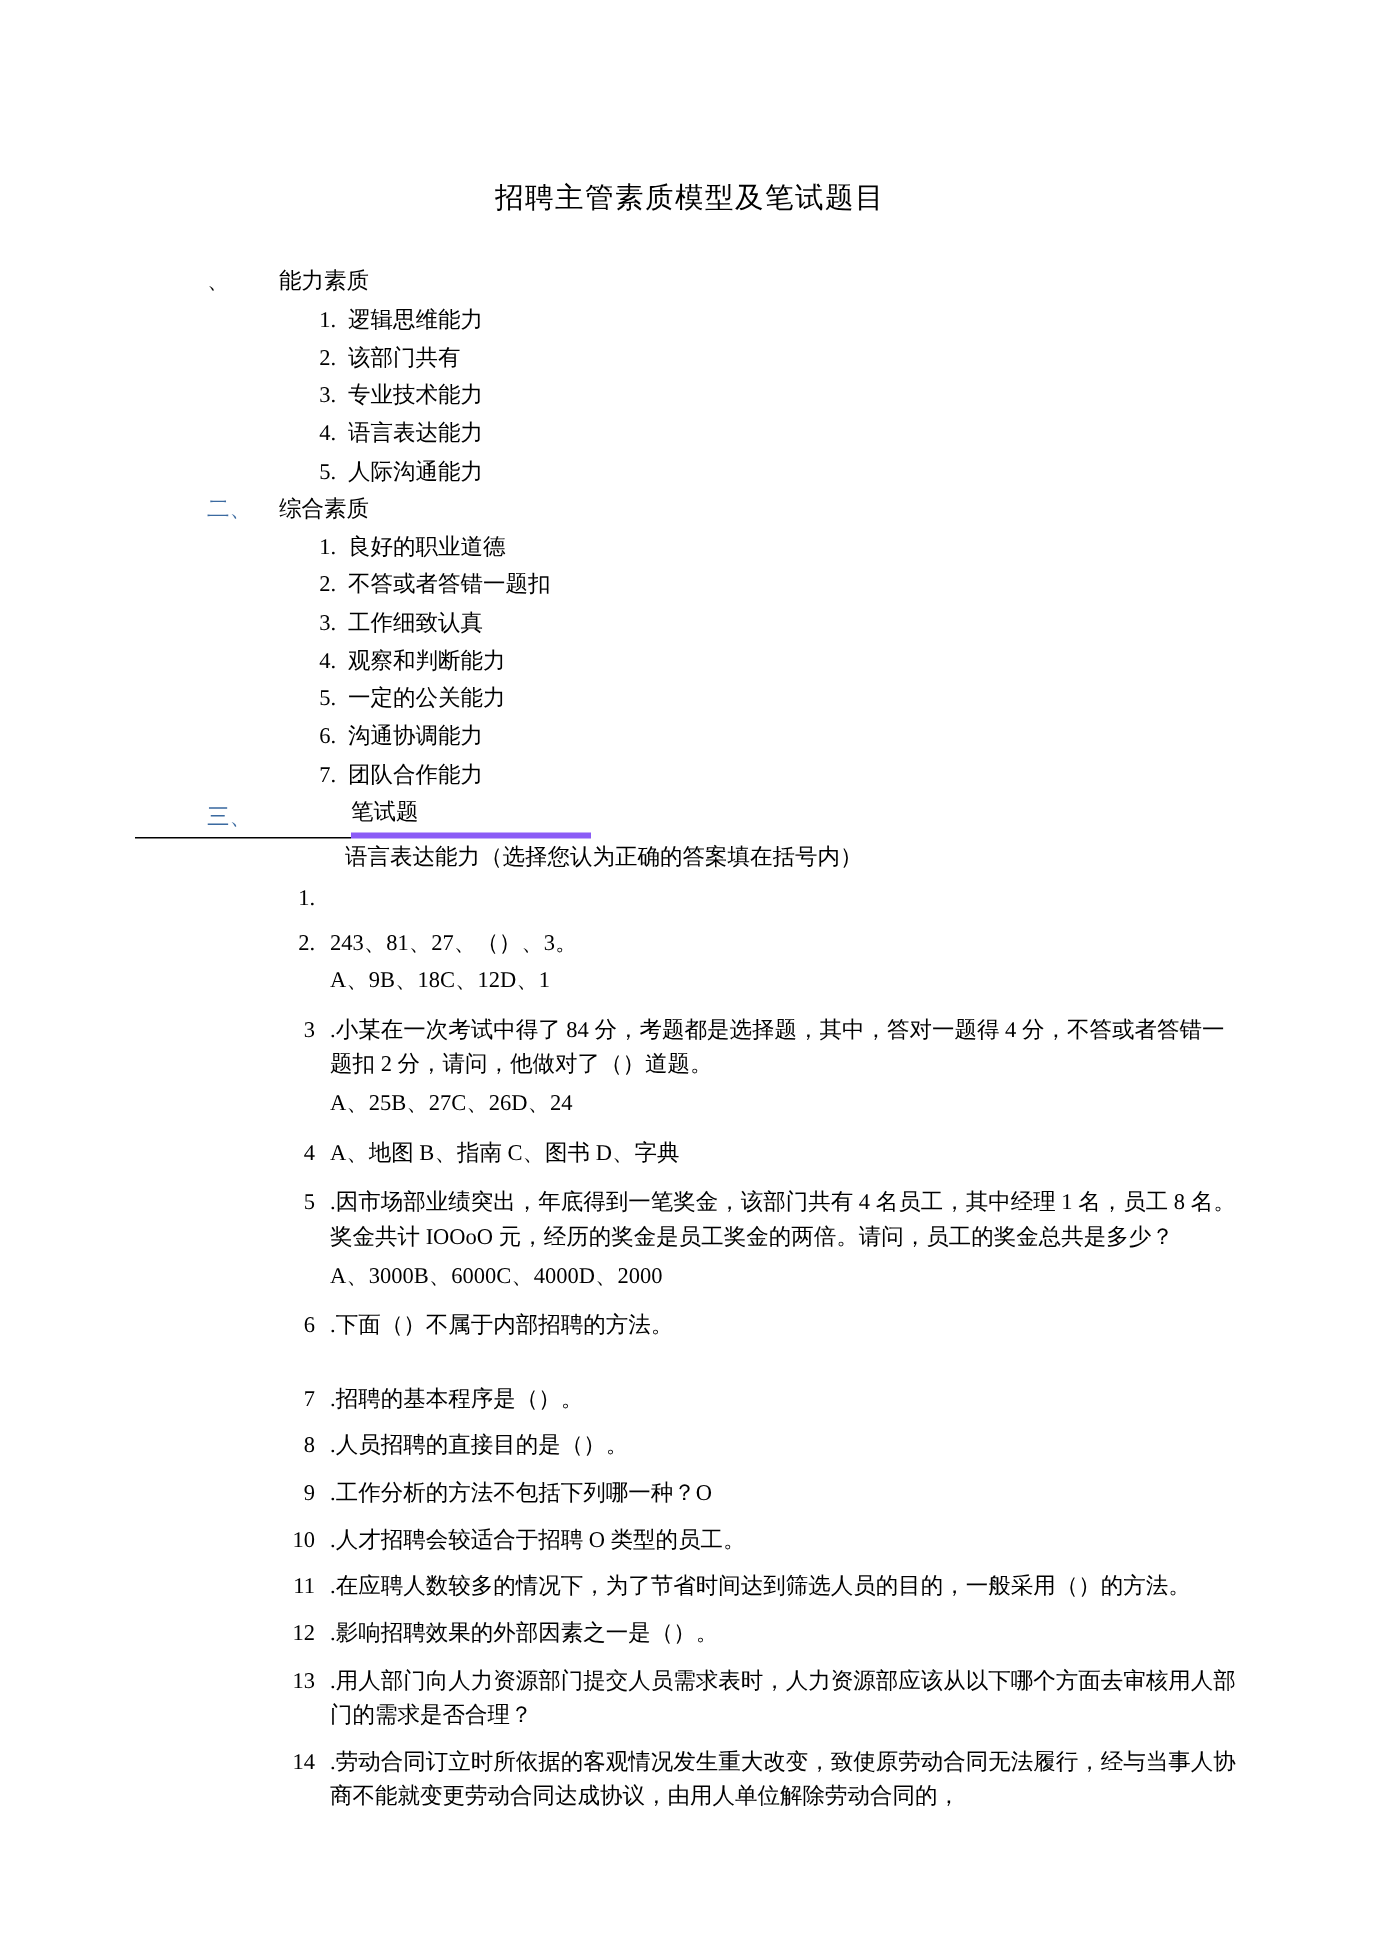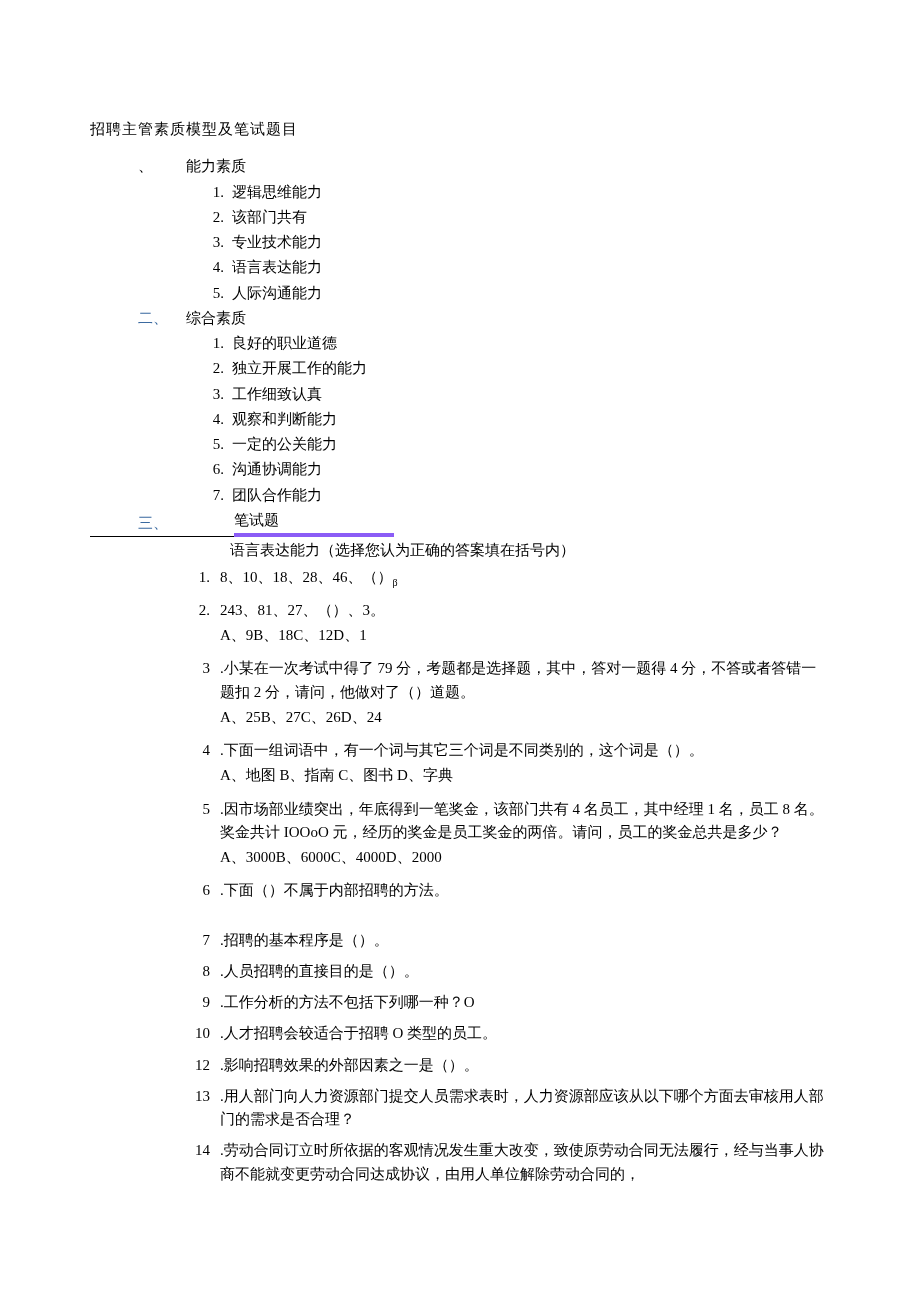--- a/index.html
+++ b/index.html
@@ -8,22 +8,23 @@
       height: 1301px;
       background: #ffffff;
       font-family: "SimSun", "宋体", serif;
       font-size: 15px;
       color: #000000;
       line-height: 1.55;
       padding: 118px 90px 0 90px;
       position: relative;
     }
     .title {
-      font-size: 15px;
-      margin-bottom: 14px;
+      text-align: center;
+      font-size: 19px;
+      margin-bottom: 30px;
       letter-spacing: 1px;
     }
     .sec-row {
       display: flex;
       align-items: baseline;
       margin-bottom: 2px;
     }
     .sec-num {
       width: 48px;
       padding-left: 48px;
@@ -123,21 +124,21 @@
   <div class="sec-num n2">二、</div>
   <div class="sec-label">综合素质</div>
 </div>
 <div class="list-indent">
   <div class="item">
       <div class="item-num">1.</div>
       <div class="item-text">良好的职业道德</div>
     </div>
   <div class="item">
       <div class="item-num">2.</div>
-      <div class="item-text">独立开展工作的能力</div>
+      <div class="item-text">不答或者答错一题扣</div>
     </div>
   <div class="item">
       <div class="item-num">3.</div>
       <div class="item-text">工作细致认真</div>
     </div>
   <div class="item">
       <div class="item-num">4.</div>
       <div class="item-text">观察和判断能力</div>
     </div>
   <div class="item">
@@ -158,44 +159,42 @@
   <div class="s3-left">三、</div>
   <div class="s3-right">笔试题</div>
 </div>
 <div class="subtitle">语言表达能力（选择您认为正确的答案填在括号内）</div>
 
 <div class="q-block">
 
   <div class="q">
     <div class="q-num">1.</div>
     <div class="q-body">
-      <div class="stem"><span>8、10、18、28、46、（）</span><span class="subscript">β</span></div>
     </div>
   </div>
 
   <div class="q">
     <div class="q-num">2.</div>
     <div class="q-body">
       <div class="stem">243、81、27、（）、3。</div>
       <div class="opts">A、9B、18C、12D、1</div>
     </div>
   </div>
 
   <div class="q">
     <div class="q-num">3</div>
     <div class="q-body">
-      <div class="stem"><span>.</span><span>小某在一次考试中得了 79 分，考题都是选择题，其中，答对一题得 4 分，不答或者答错一题扣 2 分，请问，他做对了（）道题。</span></div>
+      <div class="stem"><span>.</span><span>小某在一次考试中得了 84 分，考题都是选择题，其中，答对一题得 4 分，不答或者答错一题扣 2 分，请问，他做对了（）道题。</span></div>
       <div class="opts">A、25B、27C、26D、24</div>
     </div>
   </div>
 
   <div class="q">
     <div class="q-num">4</div>
     <div class="q-body">
-      <div class="stem"><span>.</span><span>下面一组词语中，有一个词与其它三个词是不同类别的，这个词是（）。</span></div>
       <div class="opts">A、地图 B、指南 C、图书 D、字典</div>
     </div>
   </div>
 
   <div class="q">
     <div class="q-num">5</div>
     <div class="q-body">
       <div class="stem"><span>.</span><span>因市场部业绩突出，年底得到一笔奖金，该部门共有 4 名员工，其中经理 1 名，员工 8 名。奖金共计 IOOoO 元，经历的奖金是员工奖金的两倍。请问，员工的奖金总共是多少？</span></div>
       <div class="opts">A、3000B、6000C、4000D、2000</div>
     </div>
@@ -231,20 +230,26 @@
     </div>
   </div>
 
   <div class="q">
     <div class="q-num">10</div>
     <div class="q-body">
       <div class="stem"><span>.</span><span>人才招聘会较适合于招聘 O 类型的员工。</span></div>
     </div>
   </div>
 
+  <div class="q">
+    <div class="q-num">11</div>
+    <div class="q-body">
+      <div class="stem"><span>.</span><span>在应聘人数较多的情况下，为了节省时间达到筛选人员的目的，一般采用（）的方法。</span></div>
+    </div>
+  </div>
 
   <div class="q">
     <div class="q-num">12</div>
     <div class="q-body">
       <div class="stem"><span>.</span><span>影响招聘效果的外部因素之一是（）。</span></div>
     </div>
   </div>
 
   <div class="q">
     <div class="q-num">13</div>

